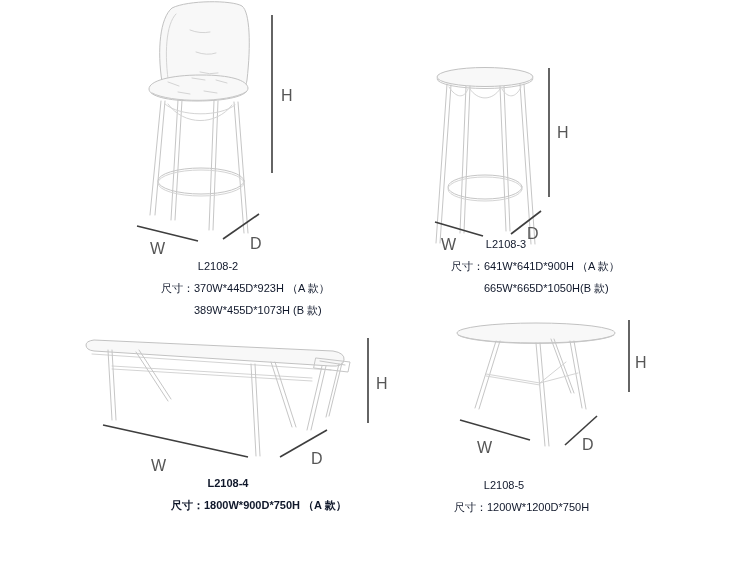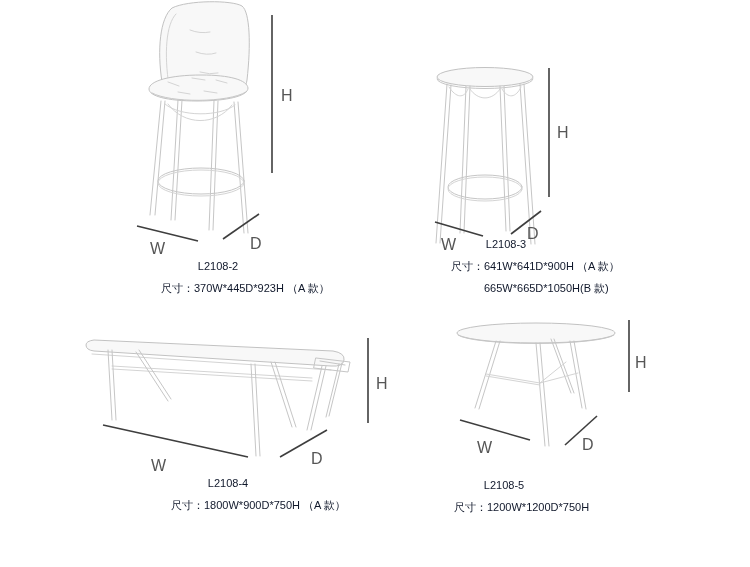--- a/index.html
+++ b/index.html
@@ -118,29 +118,30 @@
     <line class="dim" x1="10" y1="110" x2="80" y2="130"></line>
     <line class="dim" x1="115" y1="135" x2="147" y2="106"></line>
     <text class="dim-letter" x="185" y="58">H</text>
     <text class="dim-letter" x="27" y="143">W</text>
     <text class="dim-letter" x="132" y="140">D</text>
   </svg>
 
   <div class="caption" style="left:125px; top:255px; width:186px;">
     <div class="model">L2108-2</div>
     <div class="size-row"><span>尺寸：</span><span>370W*445D*923H （A 款）</span></div>
+    <div class="size-row"><span class="spacer">尺寸：</span><span>389W*455D*1073H (B 款)</span></div>
   </div>
 
   <div class="caption" style="left:415px; top:233px; width:182px;">
     <div class="model">L2108-3</div>
     <div class="size-row"><span>尺寸：</span><span>641W*641D*900H （A 款）</span></div>
     <div class="size-row"><span class="spacer">尺寸：</span><span>665W*665D*1050H(B 款)</span></div>
   </div>
 
-  <div class="caption" style="left:135px; top:472px; width:186px;">
+  <div class="caption" style="left:135px; top:472px; width:186px;font-weight:bold;">
     <div class="model">L2108-4</div>
     <div class="size-row"><span>尺寸：</span><span>1800W*900D*750H （A 款）</span></div>
   </div>
 
   <div class="caption" style="left:418px; top:474px; width:172px;">
     <div class="model">L2108-5</div>
     <div class="size-row"><span>尺寸：</span><span>1200W*1200D*750H</span></div>
   </div>
 
 </div>

